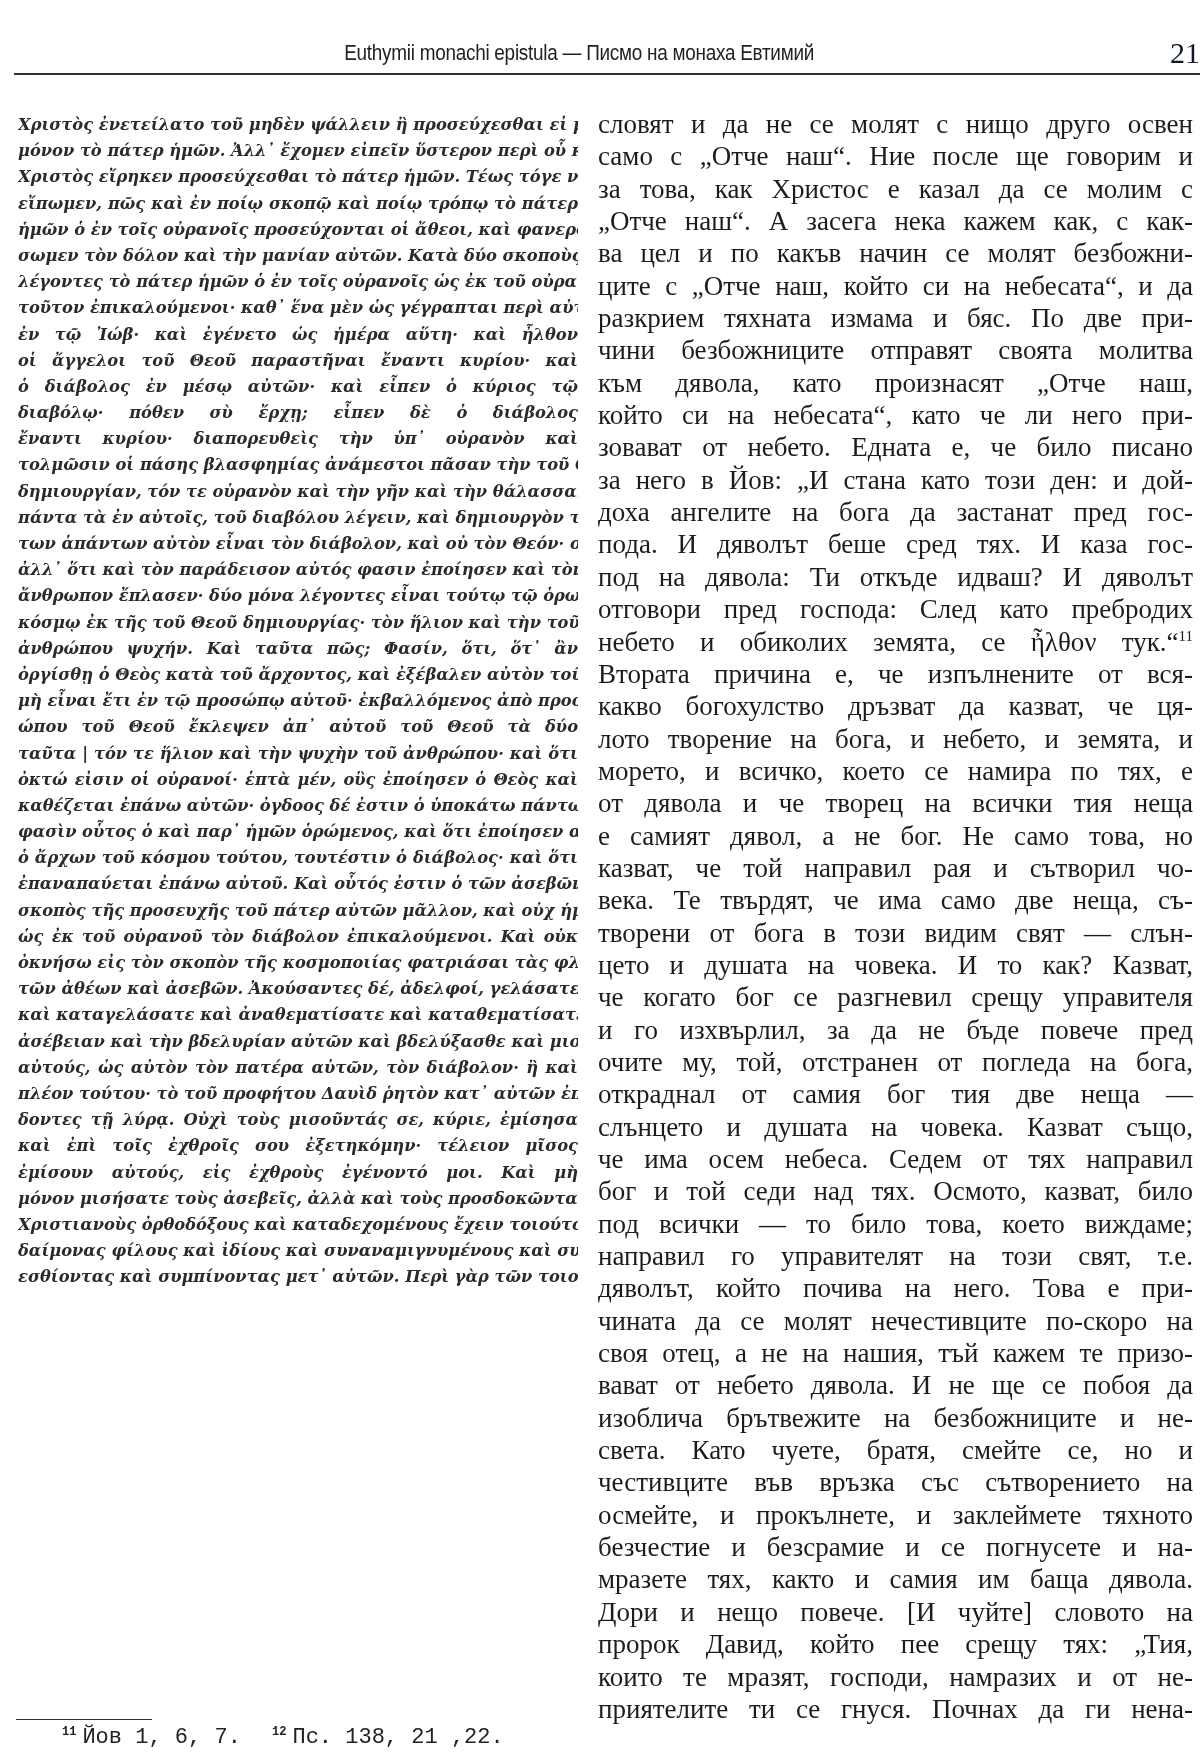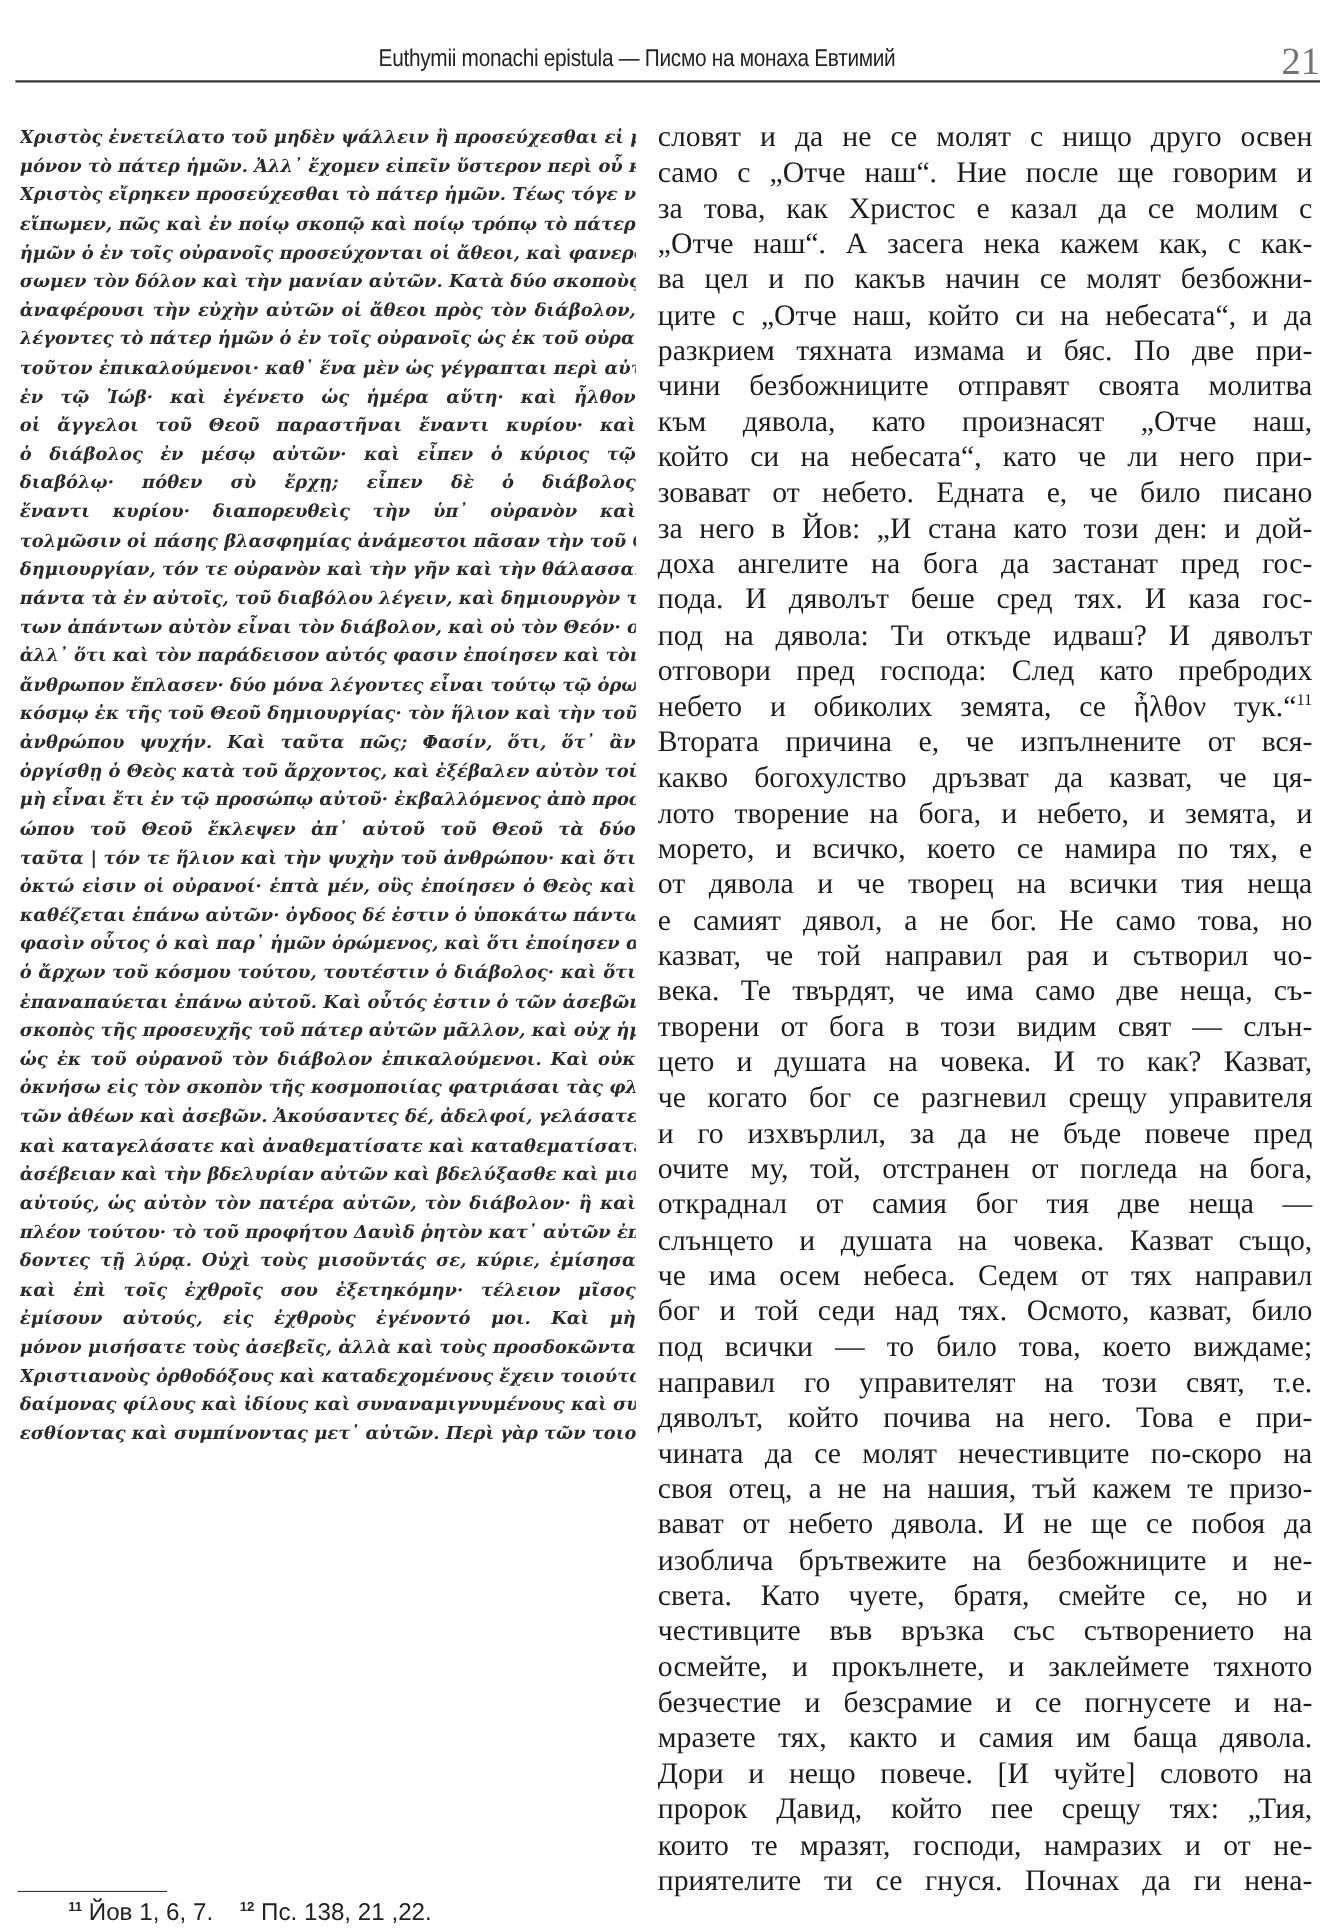--- a/index.html
+++ b/index.html
@@ -11,21 +11,21 @@
     position: absolute; left: 12px; top: 38px; width: 1200px; height: 40px;
   }
   .running-title {
     position: absolute; left: 0; width: 1130px; top: 2px; text-align: center;
     font-family: "Liberation Sans", sans-serif; font-stretch: condensed;
     font-size: 22px; letter-spacing: -0.3px; color: #222;
     transform: scaleX(0.86); transform-origin: 580px 0;
   }
   .page-number {
     position: absolute; right: 12px; top: -2px;
-    font-family: "Liberation Serif", serif; font-size: 35px; color: #737373;
+    font-family: "Liberation Serif", serif; font-size: 30px; color: #0f172a;
   }
   .head-rule {
     position: absolute; left: 2px; width: 1192px; top: 35px; height: 0;
     border-top: 2px solid #333;
   }
   .col-greek {
     position: absolute; left: 18px; top: 112px; width: 560px;
     font-family: "DejaVu Serif", serif; font-style: italic; font-weight: bold;
     font-size: 16.3px; line-height: 26.2px; color: #2a2a2a;
     text-align: justify;
@@ -44,21 +44,21 @@
     display: block; white-space: nowrap; text-align: justify;
     text-align-last: justify; height: 32.35px;
   }
   .fn-ref { font-size: 15px; vertical-align: super; line-height: 0; }
   .footnote-rule {
     position: absolute; left: 16px; top: 1719px; width: 136px; height: 0;
     border-top: 1px solid #333;
   }
   .footnotes {
     position: absolute; left: 62px; top: 1725px;
-    font-family: Liberation Sans, sans-serif; font-size: 22px; color: #222;
+    font-family: Liberation Mono, monospace; font-size: 22px; color: #222;
     white-space: nowrap;
   }
   .footnotes .fn { margin-right: 18px; }
   .footnotes sup { font-size: 12px; font-weight: bold; margin-right: 6px; }
 </style>
 </head>
 <body>
 
 <div class="running-head">
   <div class="running-title">Euthymii monachi epistula — Писмо на монаха Евтимий</div>
@@ -66,21 +66,20 @@
   <div class="head-rule"></div>
 </div>
 
 <div class="col-greek" id="greek-col">
     <span class="ln">Χριστὸς ἐνετείλατο τοῦ μηδὲν ψάλλειν ἢ προσεύχεσθαι εἰ μὴ</span>
     <span class="ln">μόνον τὸ πάτερ ἡμῶν. Ἀλλ᾽ ἔχομεν εἰπεῖν ὕστερον περὶ οὗ καὶ πῶς ὁ</span>
     <span class="ln">Χριστὸς εἴρηκεν προσεύχεσθαι τὸ πάτερ ἡμῶν. Τέως τόγε νῦν ἔχον</span>
     <span class="ln">εἴπωμεν, πῶς καὶ ἐν ποίῳ σκοπῷ καὶ ποίῳ τρόπῳ τὸ πάτερ</span>
     <span class="ln">ἡμῶν ὁ ἐν τοῖς οὐρανοῖς προσεύχονται οἱ ἄθεοι, καὶ φανερώ-</span>
     <span class="ln">σωμεν τὸν δόλον καὶ τὴν μανίαν αὐτῶν. Κατὰ δύο σκοποὺς</span>
-    <span class="ln">ἀναφέρουσι τὴν εὐχὴν αὐτῶν οἱ ἄθεοι πρὸς τὸν διάβολον,</span>
     <span class="ln">λέγοντες τὸ πάτερ ἡμῶν ὁ ἐν τοῖς οὐρανοῖς ὡς ἐκ τοῦ οὐρανοῦ</span>
     <span class="ln">τοῦτον ἐπικαλούμενοι· καθ᾽ ἕνα μὲν ὡς γέγραπται περὶ αὐτοῦ</span>
     <span class="ln">ἐν τῷ Ἰώβ· καὶ ἐγένετο ὡς ἡμέρα αὕτη· καὶ ἦλθον</span>
     <span class="ln">οἱ ἄγγελοι τοῦ Θεοῦ παραστῆναι ἔναντι κυρίου· καὶ</span>
     <span class="ln">ὁ διάβολος ἐν μέσῳ αὐτῶν· καὶ εἶπεν ὁ κύριος τῷ</span>
     <span class="ln">διαβόλῳ· πόθεν σὺ ἔρχῃ; εἶπεν δὲ ὁ διάβολος</span>
     <span class="ln">ἔναντι κυρίου· διαπορευθεὶς τὴν ὑπ᾽ οὐρανὸν καὶ</span>
     <span class="ln">τολμῶσιν οἱ πάσης βλασφημίας ἀνάμεστοι πᾶσαν τὴν τοῦ Θεοῦ</span>
     <span class="ln">δημιουργίαν, τόν τε οὐρανὸν καὶ τὴν γῆν καὶ τὴν θάλασσαν καὶ</span>
     <span class="ln">πάντα τὰ ἐν αὐτοῖς, τοῦ διαβόλου λέγειν, καὶ δημιουργὸν τού-</span>

